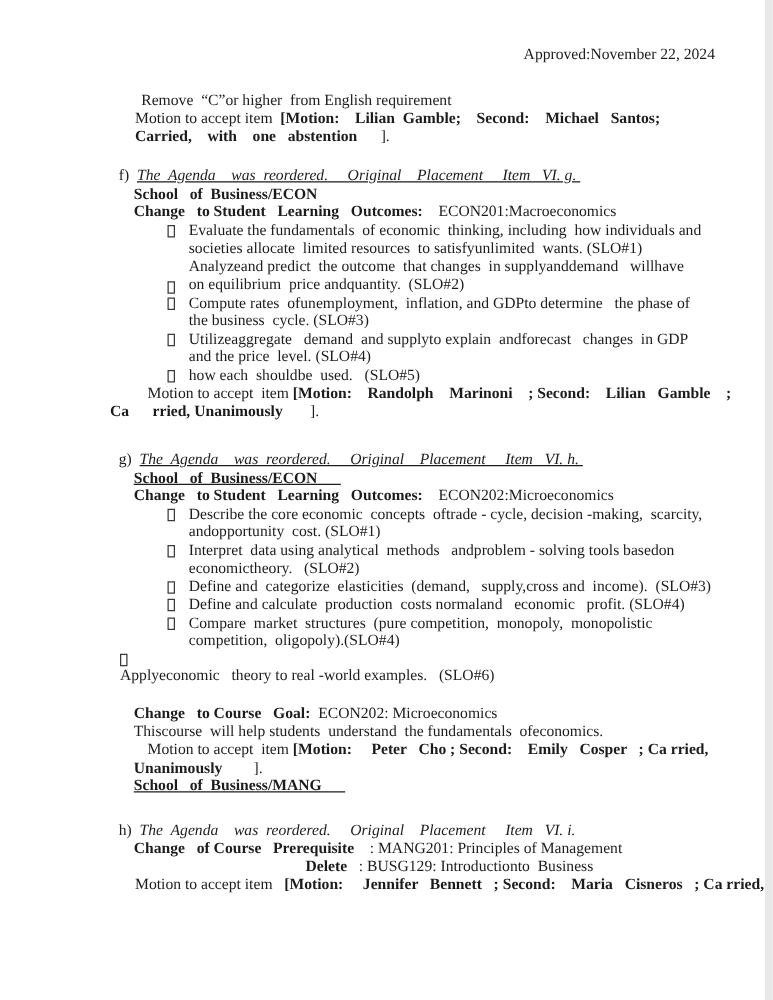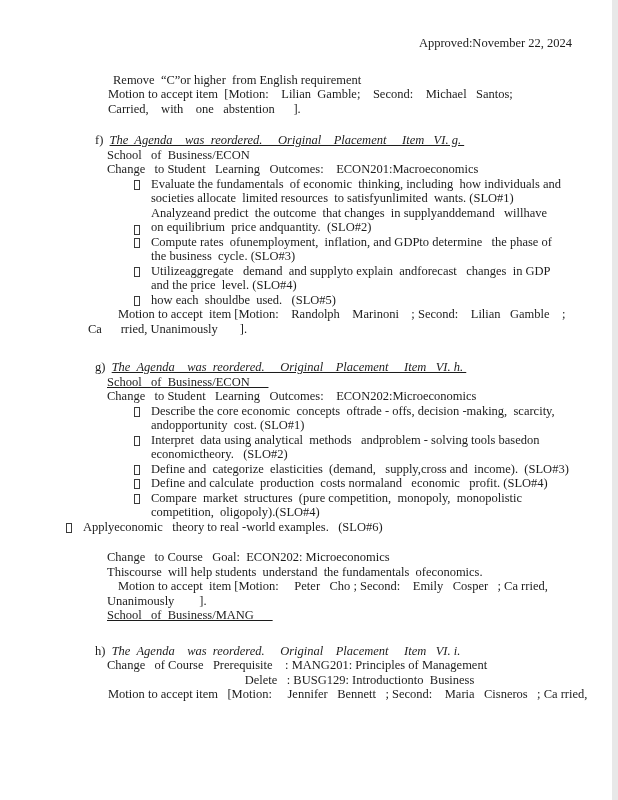--- a/index.html
+++ b/index.html
@@ -8,21 +8,21 @@
     width:612px;height:800px;
     background:#ffffff;
     font-family:"Liberation Serif","DejaVu Serif",serif;
     font-size:12.5px;
     color:#1c1c1c;
     overflow:hidden;
     box-sizing:border-box;
   }
   .line{line-height:14.5px;white-space:pre;}
   .approved{text-align:right;padding-right:40px;padding-top:36px;}
-  .b{font-weight:normal;}
+  .b{font-weight:bold;}
   .i{font-style:italic;}
   .u{text-decoration:underline;}
   .bullet{display:flex;line-height:14.5px;}
   .tofu{
     display:inline-block;flex:none;
     width:4px;height:8px;
     border:1px solid #3a3a3a;
     margin-top:3px;margin-right:11px;
   }
   .blines{white-space:pre;}
@@ -59,39 +59,39 @@
         <span class="tofu"></span>
         <div class="blines"><div class="line">how each  shouldbe  used.   (SLO#5)</div></div>
       </div>
       <div class="line" style="margin-left: 118px;"><span>Motion to accept  item </span><span class="b">[Motion:    Randolph    Marinoni    ; Second:    Lilian   Gamble    ;</span></div>
       <div class="line" style="margin-left: 88px;"><span class="b">Ca      rried, Unanimously</span><span>       ].</span></div>
       <div class="line" style="margin-left: 95px; margin-top: 24px;"><span>g)</span><span>  </span><span class="i u">The  Agenda    was  reordered.     Original    Placement     Item   VI. h. </span></div>
       <div class="line" style="margin-left: 107px;"><span class="b u">School   of  Business/ECON      </span></div>
       <div class="line" style="margin-left: 107px;"><span class="b">Change   to Student   Learning   Outcomes:</span><span>    ECON202:Microeconomics</span></div>
       <div class="bullet" style="margin-left: 134px;">
         <span class="tofu"></span>
-        <div class="blines"><div class="line">Describe the core economic  concepts  oftrade - offs, decision -making,  scarcity,</div><div class="line">andopportunity  cost. (SLO#1)</div></div>
+        <div class="blines"><div class="line">Describe the core economic  concepts  oftrade - cycle, decision -making,  scarcity,</div><div class="line">andopportunity  cost. (SLO#1)</div></div>
       </div>
       <div class="bullet" style="margin-left: 134px;">
         <span class="tofu"></span>
         <div class="blines"><div class="line">Interpret  data using analytical  methods   andproblem - solving tools basedon</div><div class="line">economictheory.   (SLO#2)</div></div>
       </div>
       <div class="bullet" style="margin-left: 134px;">
         <span class="tofu"></span>
         <div class="blines"><div class="line">Define and  categorize  elasticities  (demand,   supply,cross and  income).  (SLO#3)</div></div>
       </div>
       <div class="bullet" style="margin-left: 134px;">
         <span class="tofu"></span>
         <div class="blines"><div class="line">Define and calculate  production  costs normaland   economic   profit. (SLO#4)</div></div>
       </div>
       <div class="bullet" style="margin-left: 134px;">
         <span class="tofu"></span>
         <div class="blines"><div class="line">Compare  market  structures  (pure competition,  monopoly,  monopolistic</div><div class="line">competition,  oligopoly).(SLO#4)</div></div>
       </div>
-      <div class="bullet" style="margin-left: 66px;">
+      <div class="bullet" style="margin-left: 96px; flex-direction: column;">
         <span class="tofu"></span>
         <div class="blines"><div class="line">Applyeconomic   theory to real -world examples.   (SLO#6)</div></div>
       </div>
       <div class="line" style="margin-left: 107px; margin-top: 16px;"><span class="b">Change   to Course   Goal:</span><span>  ECON202: Microeconomics</span></div>
       <div class="line" style="margin-left: 107px;"><span>Thiscourse  will help students  understand  the fundamentals  ofeconomics.</span></div>
       <div class="line" style="margin-left: 118px;"><span>Motion to accept  item </span><span class="b">[Motion:     Peter   Cho ; Second:    Emily   Cosper   ; Ca rried,</span></div>
       <div class="line" style="margin-left: 107px;"><span class="b">Unanimously</span><span>        ].</span></div>
       <div class="line" style="margin-left: 107px;"><span class="b u">School   of  Business/MANG      </span></div>
       <div class="line" style="margin-left: 95px; margin-top: 21px;"><span>h)</span><span>  </span><span class="i">The  Agenda    was  reordered.     Original    Placement     Item   VI. i.</span></div>
       <div class="line" style="margin-left: 107px;"><span class="b">Change   of Course   Prerequisite</span><span>    : MANG201: Principles of Management</span></div>

